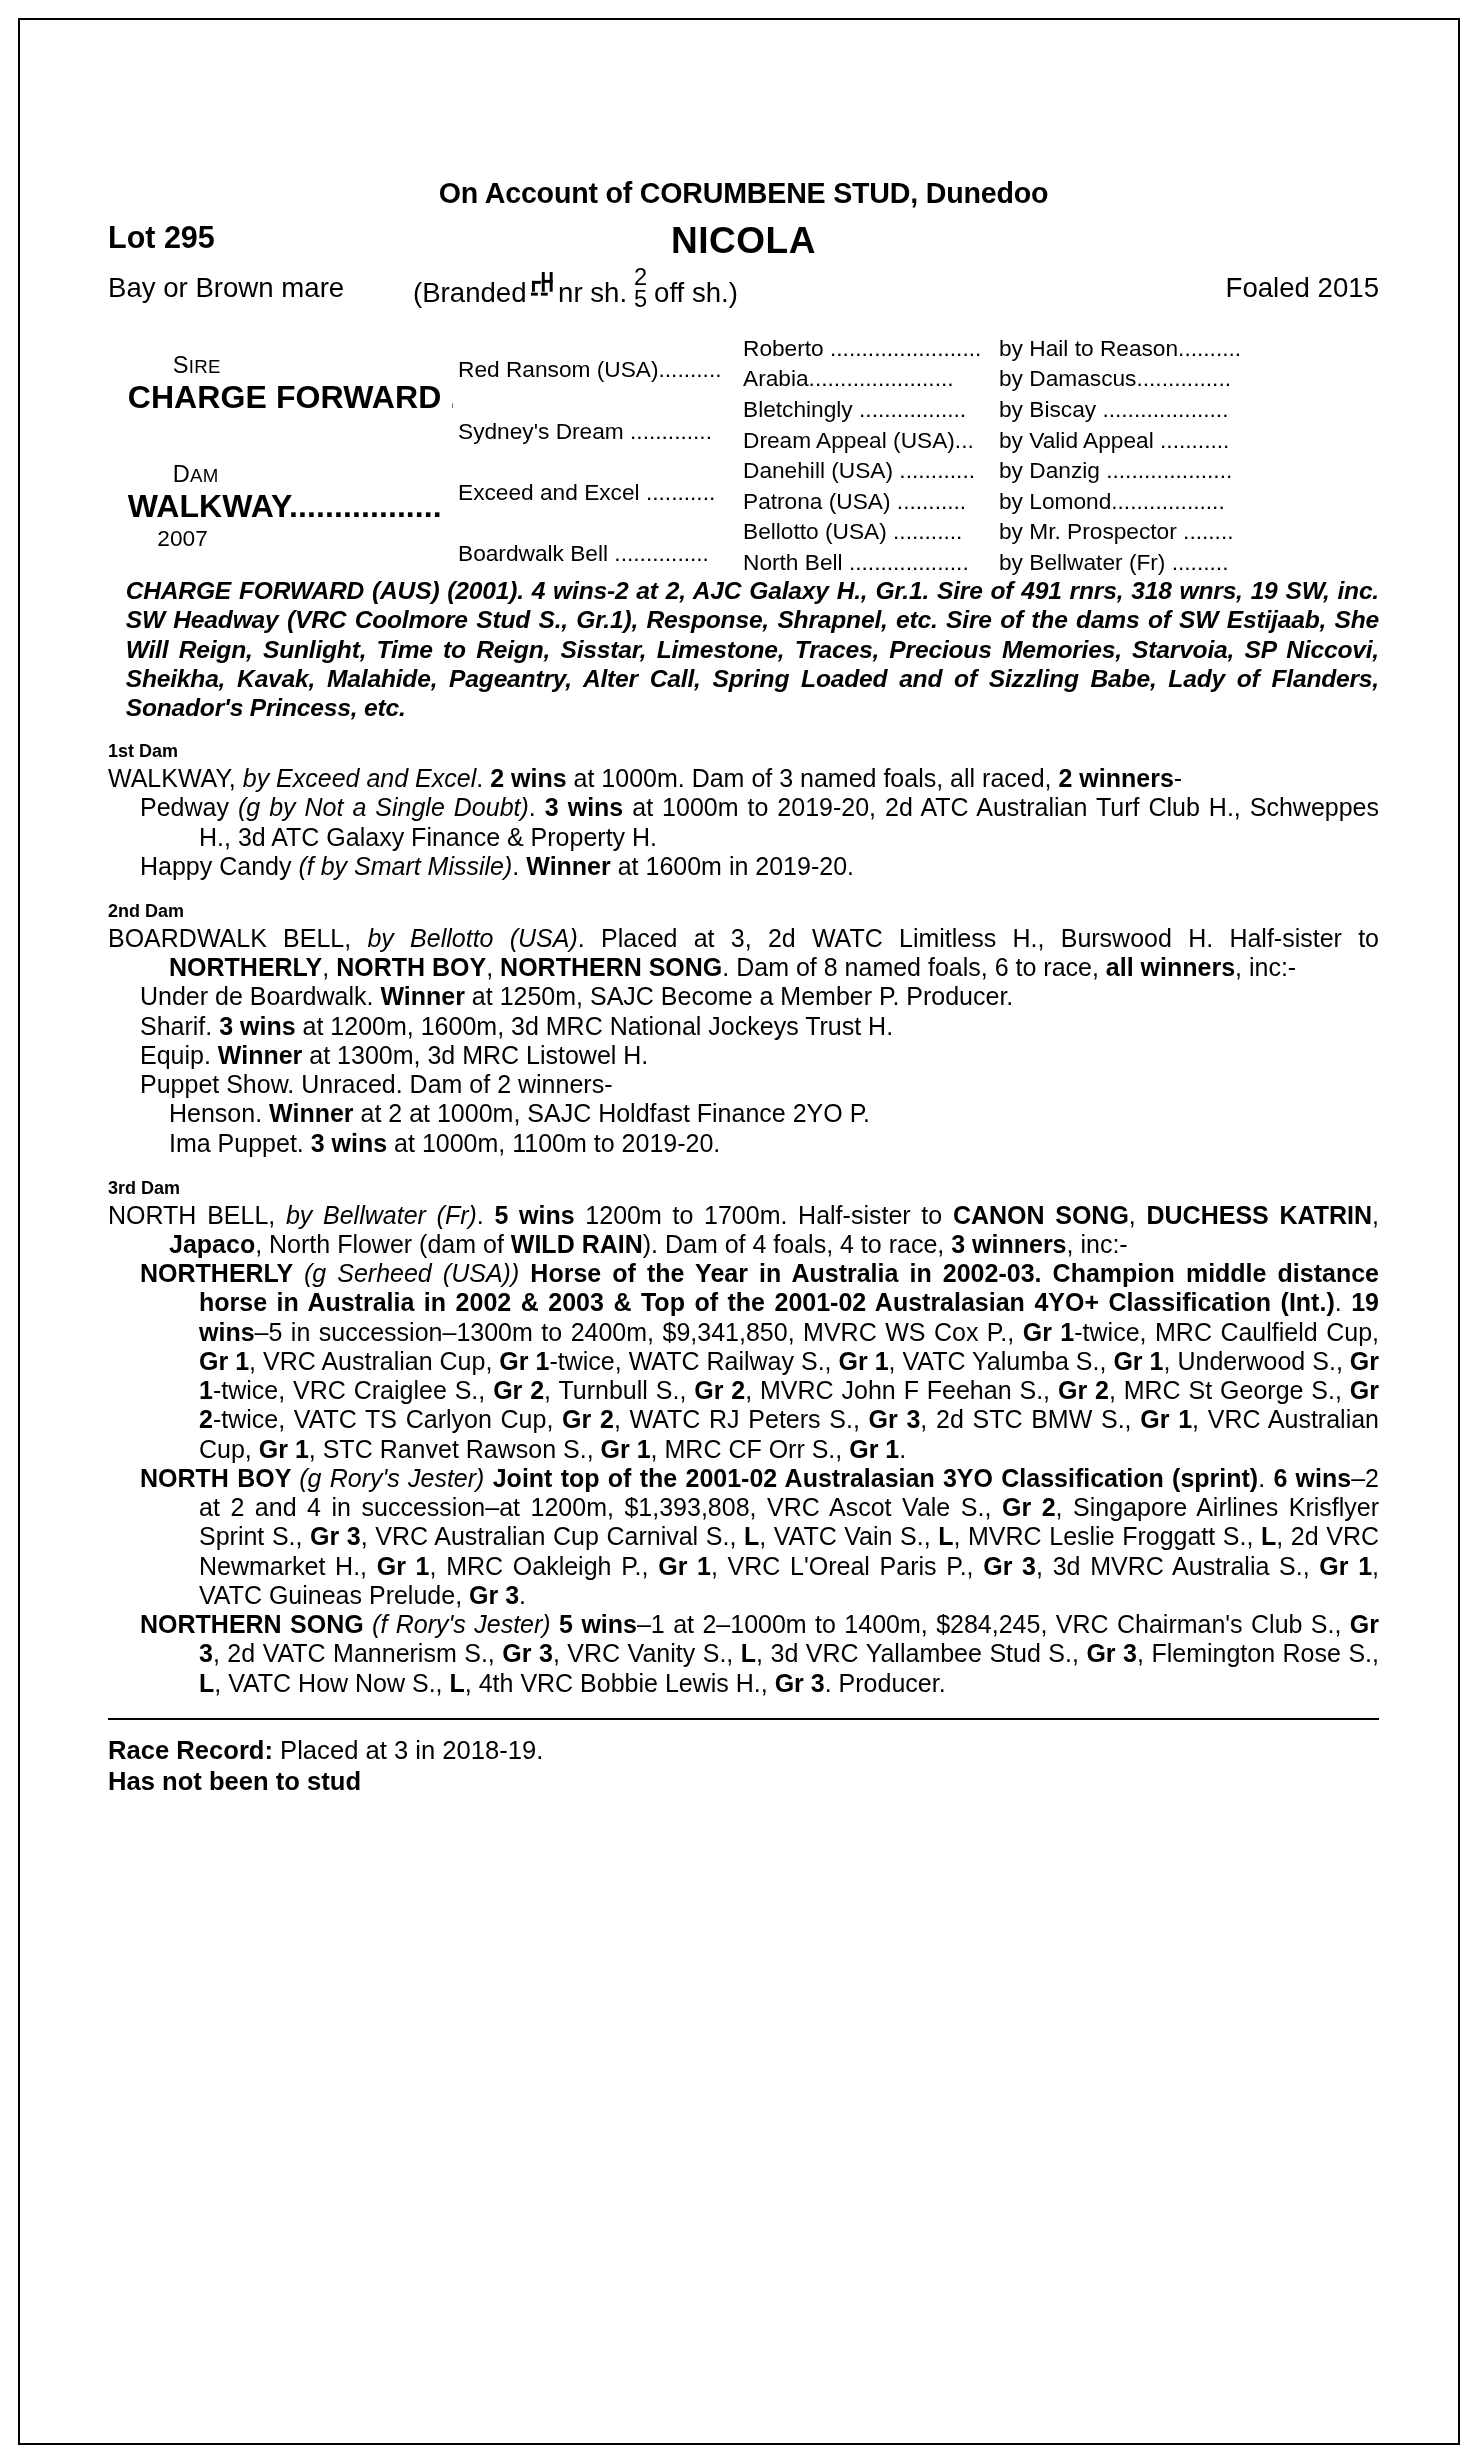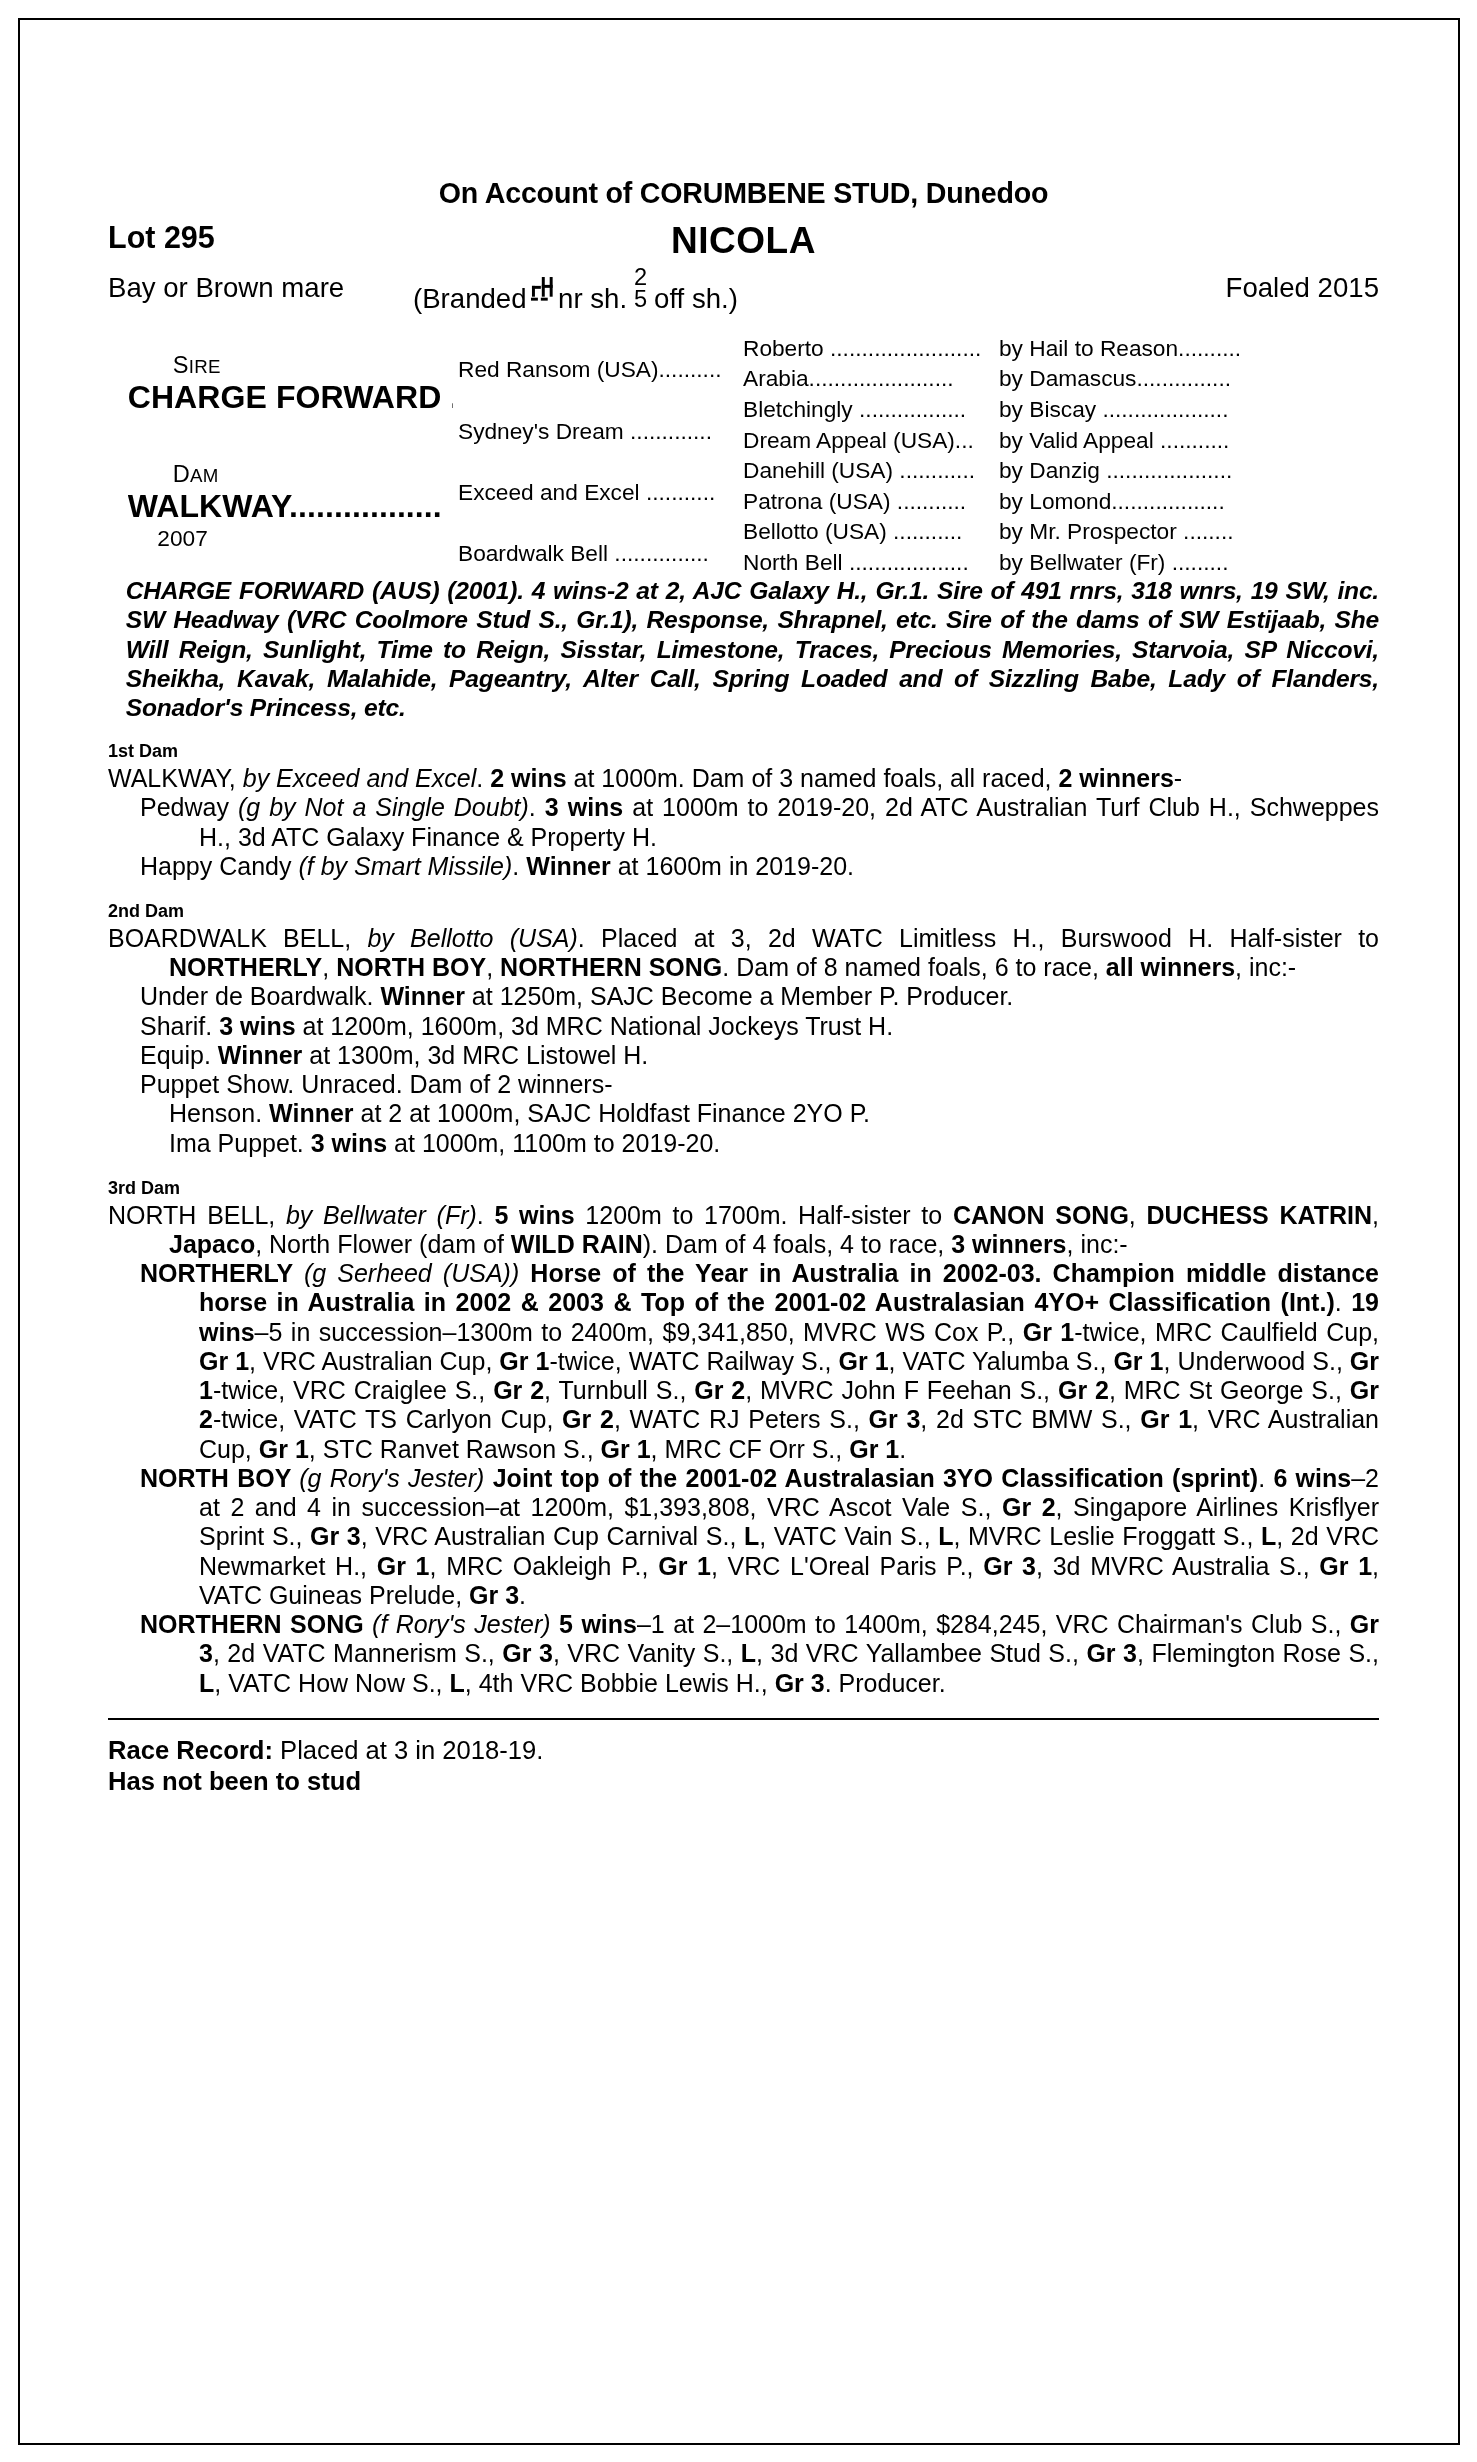--- a/index.html
+++ b/index.html
@@ -62,21 +62,21 @@
   }
   .desc-row {
     position: relative;
     height: 45px;
     margin-top: 3px;
     font-size: 27.6px;
   }
   .desc-left { position: absolute; left: 0; top: 3.9px; }
   .desc-mid {
     position: absolute; left: 305px; top: 3.9px;
-    display: flex; align-items: flex-end; gap: 3px;
+    display: flex; align-items: center; gap: 3px;
     white-space: nowrap;
   }
   .desc-right { position: absolute; right: 0; top: 3.9px; }
   .brand-glyph {
     display: inline-block;
     font-size: 20.7px;
     line-height: 1;
     position: relative;
     top: -5.9px;
     font-family: "DejaVu Sans", sans-serif;

